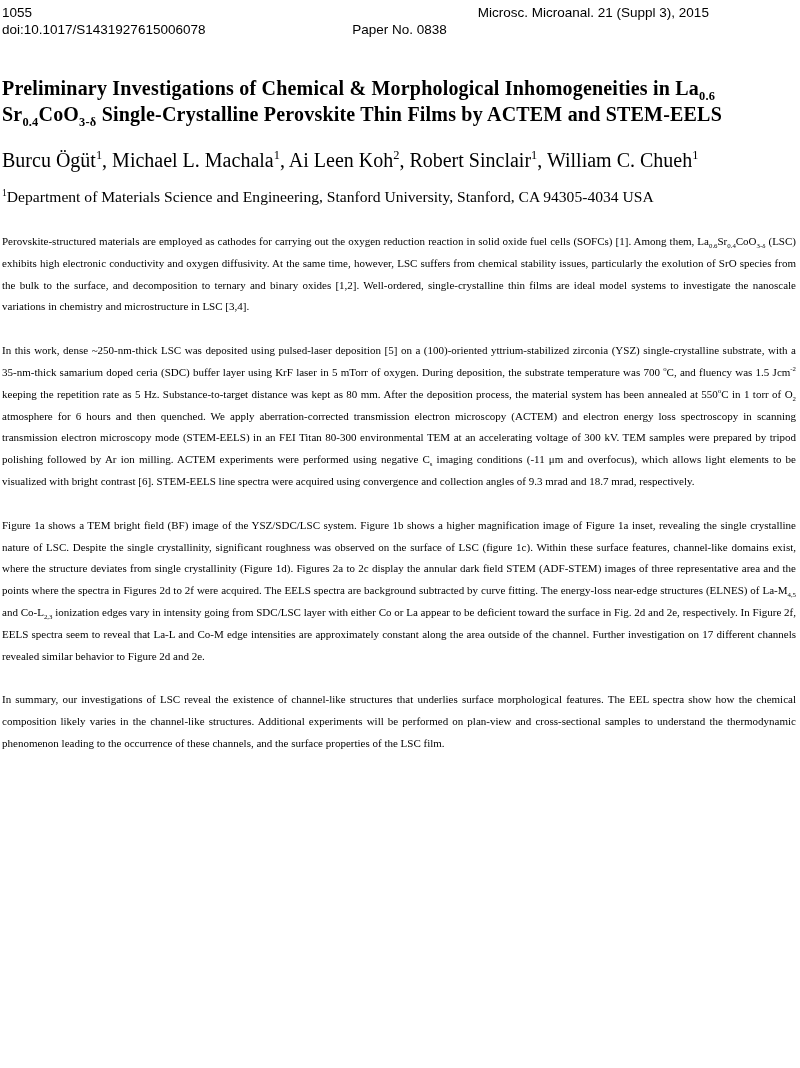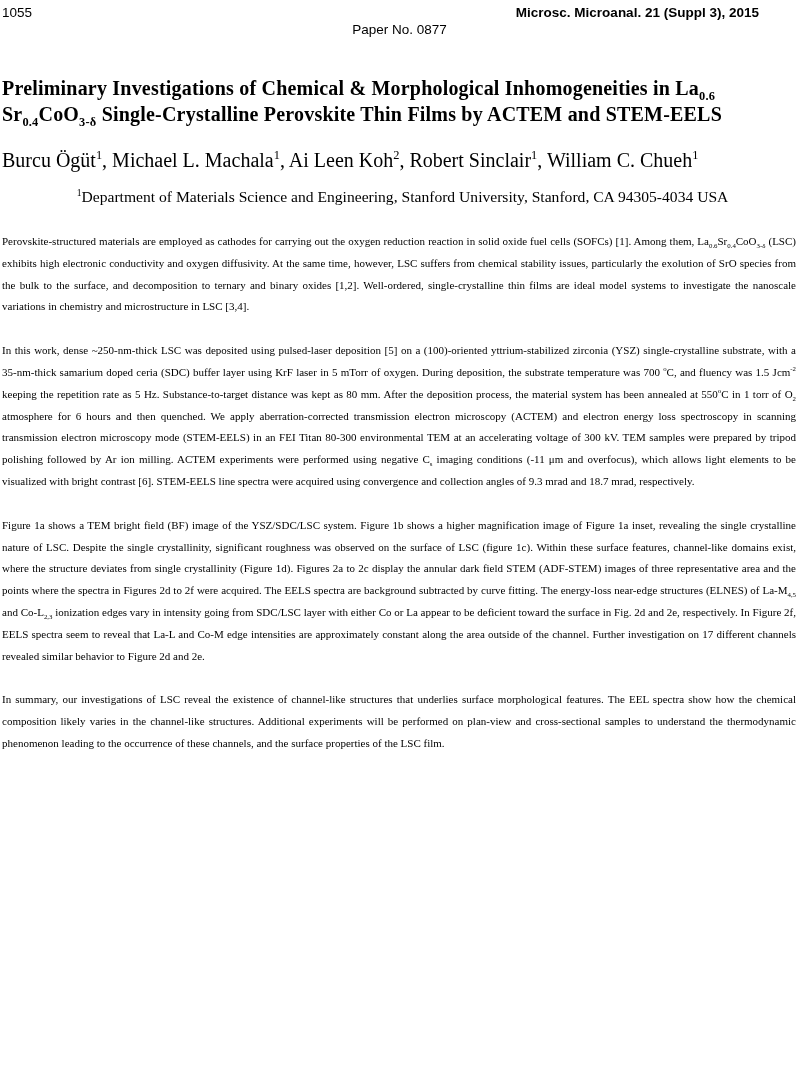--- a/index.html
+++ b/index.html
@@ -13,47 +13,48 @@
   header {
     display: grid;
     grid-template-columns: 1fr auto 1fr;
     font-family: "Liberation Sans", "DejaVu Sans", sans-serif;
     font-size: 13.5px; line-height: 17px;
     padding: 4px 3px 0 2px;
     gap: 31px;
   }
   .h-left  { text-align: left; }
   .h-center{ text-align: center; padding-top: 17px; }
-  .h-right { text-align: center; font-weight: bold; }
+  .h-right { text-align: left; }
   main { padding: 0 4px 0 2px; }
   h1 {
     font-size: 20px; line-height: 26px; font-weight: bold;
     margin: 37px 0 0 0; letter-spacing: 0.2px;
   }
   .authors { font-size: 20px; line-height: 20px; margin: 23px 0 0 0; }
-  .affils  { font-size: 15.6px; line-height: 25px; margin: 14px 0 0 7px; text-align: center; }
+  .affils  { font-size: 15.6px; line-height: 25px; margin: 14px 0 0 0; }
   .affils p { margin: 0; }
   .para {
     font-size: 11px; line-height: 21.8px;
     text-align: justify; text-align-last: left;
     margin: 22px 0 0 0;
   }
   sub, sup { font-size: 62%; line-height: 0; }
   sup { vertical-align: super; }
   sub { vertical-align: sub; }
 </style>
 </head>
 <body>
 
 <header>
   <div class="h-left">
     <div>1055</div>
+    <div>doi:10.1017/S1431927615006078</div>
   </div>
   <div class="h-center">
-    <div>Paper No. 0877</div>
+    <div>Paper No. 0838</div>
   </div>
   <div class="h-right">
     <div>Microsc. Microanal. 21 (Suppl 3), 2015</div>
   </div>
 </header>
 
 <main>
   <h1>Preliminary Investigations of Chemical &amp; Morphological Inhomogeneities in La<sub>0.6</sub><br>Sr<sub>0.4</sub>CoO<sub>3-δ</sub> Single-Crystalline Perovskite Thin Films by ACTEM and STEM-EELS</h1>
 
   <p class="authors">Burcu Ögüt<sup>1</sup>, Michael L. Machala<sup>1</sup>, Ai Leen Koh<sup>2</sup>, Robert Sinclair<sup>1</sup>, William C. Chueh<sup>1</sup></p>

